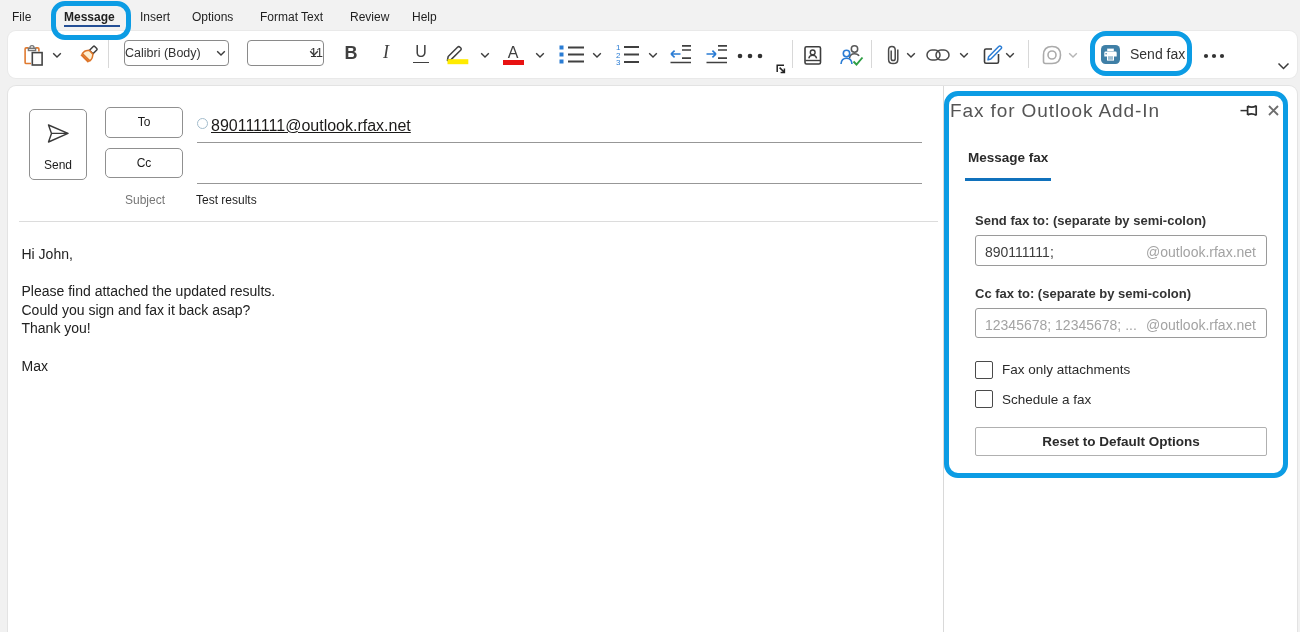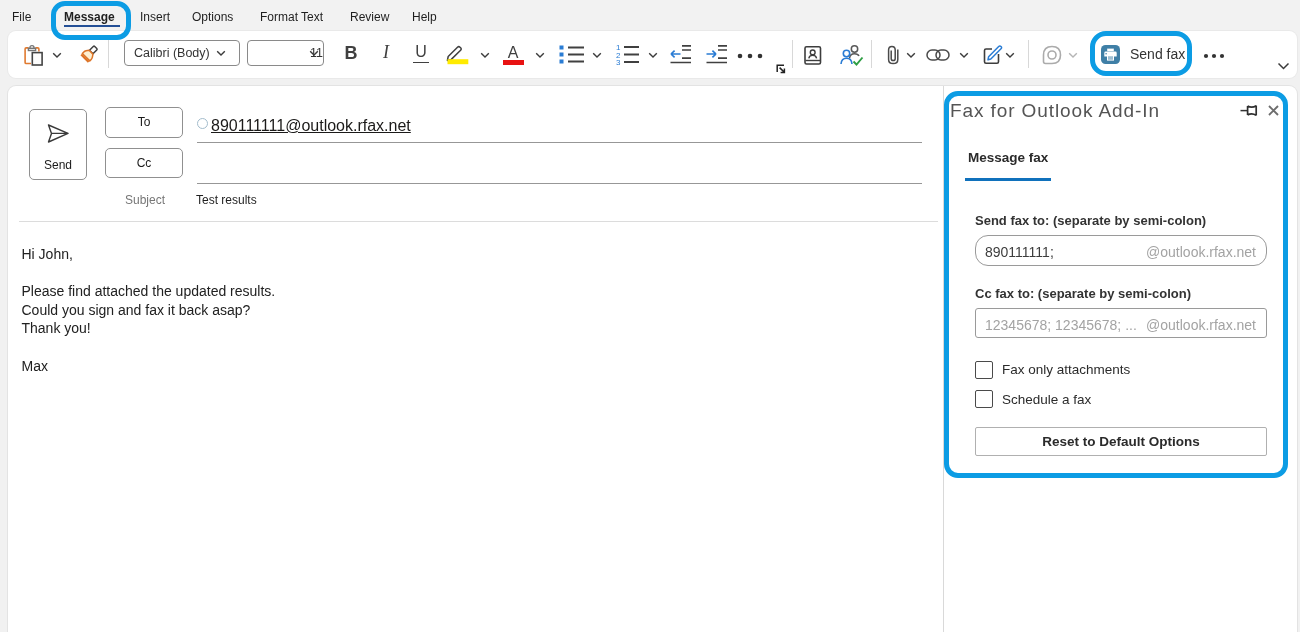--- a/index.html
+++ b/index.html
@@ -55,21 +55,21 @@
 <svg class="abs" style="left:77px; top:44px;" width="22" height="22" viewBox="0 0 22 22">
   <g transform="rotate(45 11 11)">
     <path d="M9.7 0.2 L12.6 0.2 Q13.6 0.2 13.6 1.2 L13.6 6.6 L8.7 6.6 L8.7 1.2 Q8.7 0.2 9.7 0.2 Z" fill="#fff" stroke="#404040" stroke-width="1.5" stroke-linejoin="round"></path>
     <path d="M8.4 6.9 L13.9 6.9 L15.6 9.4 Q16.4 10.6 16.4 12.2 L16.4 13.9 L5.9 13.9 L5.9 12.2 Q5.9 10.6 6.7 9.4 Z" fill="#fdf0d2" stroke="#dd7427" stroke-width="1.5" stroke-linejoin="round"></path>
     <path d="M5.9 14.4 L16.4 14.4 L16.4 16.6 L5.9 16.6 Z" fill="#dd7427"></path>
   </g>
 </svg>
 
 <div class="sep" style="left:108px;"></div>
 
-<div class="combo" style="left:124px; top:40px; width:116px; height:26px; line-height:24px; padding-left:9px; font-size:12.5px;">Calibri (Body)</div>
+<div class="combo" style="left:124px; top:40px; width:105px; height:26px; line-height:24px; font-size:12.5px;">Calibri (Body)</div>
 <svg class="chev" style="left:216px; top:50px;" width="10" height="7" viewBox="0 0 10 7">
     <path d="M1.2 1.2 L5 5 L8.8 1.2" fill="none" stroke="#3b3b3b" stroke-width="1.4"></path>
   </svg>
 
 <div class="combo" style="left:247px; top:40px; width:77px; height:26px; line-height:24px; padding-left:10px; font-size:12.5px;text-align:right;">11</div>
 <svg class="chev" style="left:309px; top:50px;" width="10" height="7" viewBox="0 0 10 7">
     <path d="M1.2 1.2 L5 5 L8.8 1.2" fill="none" stroke="#3b3b3b" stroke-width="1.4"></path>
   </svg>
 
 <div class="abs" style="left:343px; top:43px; width:16px; font-size:18px; font-weight:bold; color:#404040; text-align:center;">B</div>
@@ -244,21 +244,21 @@
 </svg>
 
 <svg class="abs" style="left:1268px; top:104.5px;" width="11" height="11" viewBox="0 0 11 11">
   <path d="M1 1 L10 10 M10 1 L1 10" stroke="#6d6d6d" stroke-width="1.9"></path>
 </svg>
 
 <div class="abs" style="left:968px; top:150px; font-size:13.5px; font-weight:bold; color:#2b2b2b;">Message fax</div>
 <div class="abs" style="left:965px; top:178px; width:86px; height:3px; background:#1071bc;"></div>
 
 <div class="abs" style="left:975px; top:213px; font-size:13px; font-weight:bold; color:#333;">Send fax to: (separate by semi-colon)</div>
-<div class="abs" style="left:975px; top:235px; width:292px; height:31px; border:1px solid #9a9a9a; border-radius:13px; background:#fff;">
+<div class="abs" style="left:975px; top:235px; width:292px; height:31px; border:1px solid #9a9a9a; border-radius:3px; background:#fff;">
   <span style="position:absolute; left:9px; top:8px; font-size:14px; color:#3d3d3d;">890111111;</span>
   <span style="position:absolute; right:10px; top:8px; font-size:14px; color:#a3a3a3;">@outlook.rfax.net</span>
 </div>
 
 <div class="abs" style="left:975px; top:286px; font-size:13px; font-weight:bold; color:#333;">Cc fax to: (separate by semi-colon)</div>
 <div class="abs" style="left:975px; top:308px; width:292px; height:30px; border:1px solid #9a9a9a; border-radius:3px; background:#fff;">
   <span style="position:absolute; left:9px; top:7.5px; font-size:14px; color:#a3a3a3;">12345678; 12345678; ...</span>
   <span style="position:absolute; right:10px; top:7.5px; font-size:14px; color:#a3a3a3;">@outlook.rfax.net</span>
 </div>
 

